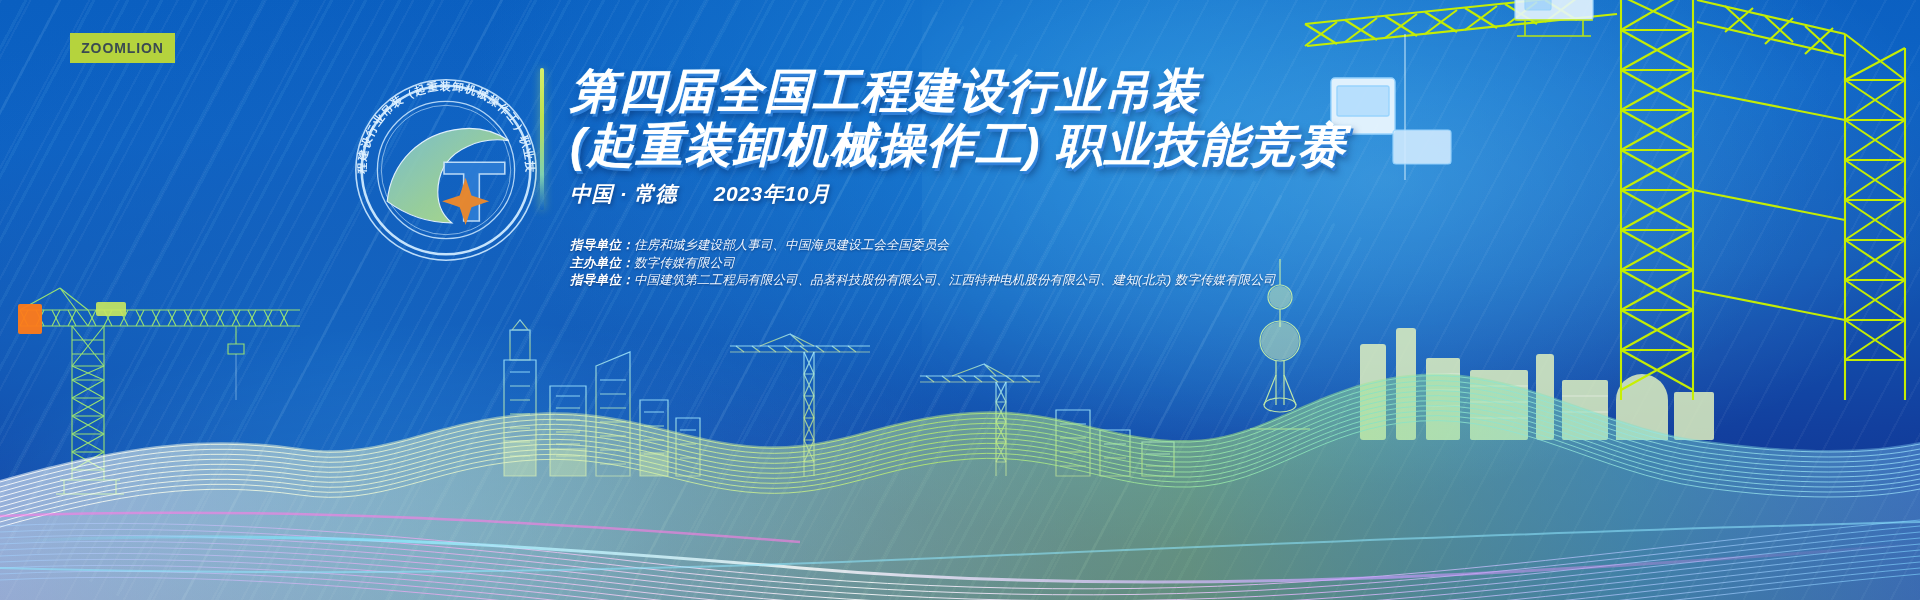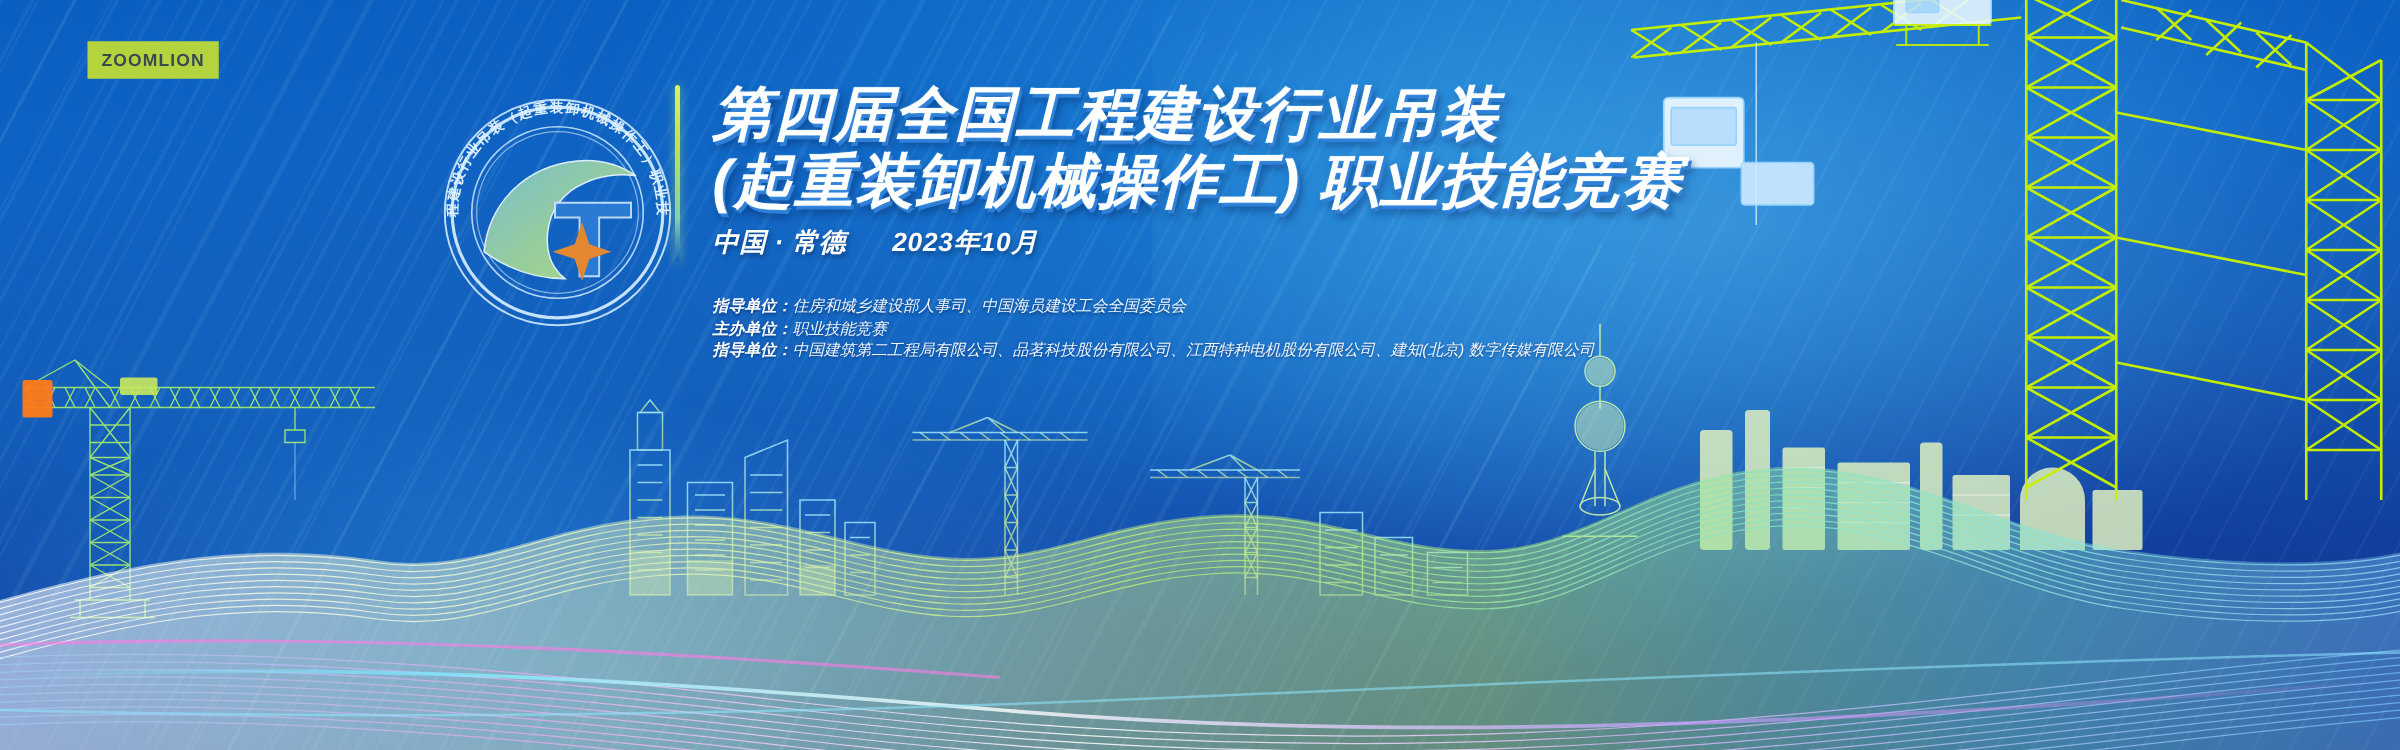--- a/index.html
+++ b/index.html
@@ -386,21 +386,21 @@
       <span>中国 · 常德</span>
       <span class="gap"></span>
       <span>2023年10月</span>
     </div>
 
     <div class="orgs">
       <div class="orgline">
         <span class="lb">指导单位：</span><span>住房和城乡建设部人事司、中国海员建设工会全国委员会</span>
       </div>
       <div class="orgline">
-        <span class="lb">主办单位：</span><span>职业技能竞赛</span>
+        <span class="lb">主办单位：</span><span>数字传媒有限公司</span>
       </div>
       <div class="orgline">
         <span class="lb">指导单位：</span><span>中国建筑第二工程局有限公司、品茗科技股份有限公司、江西特种电机股份有限公司、建知(北京) 数字传媒有限公司</span>
       </div>
     </div>
 
   </div>
 
 </div>
 

